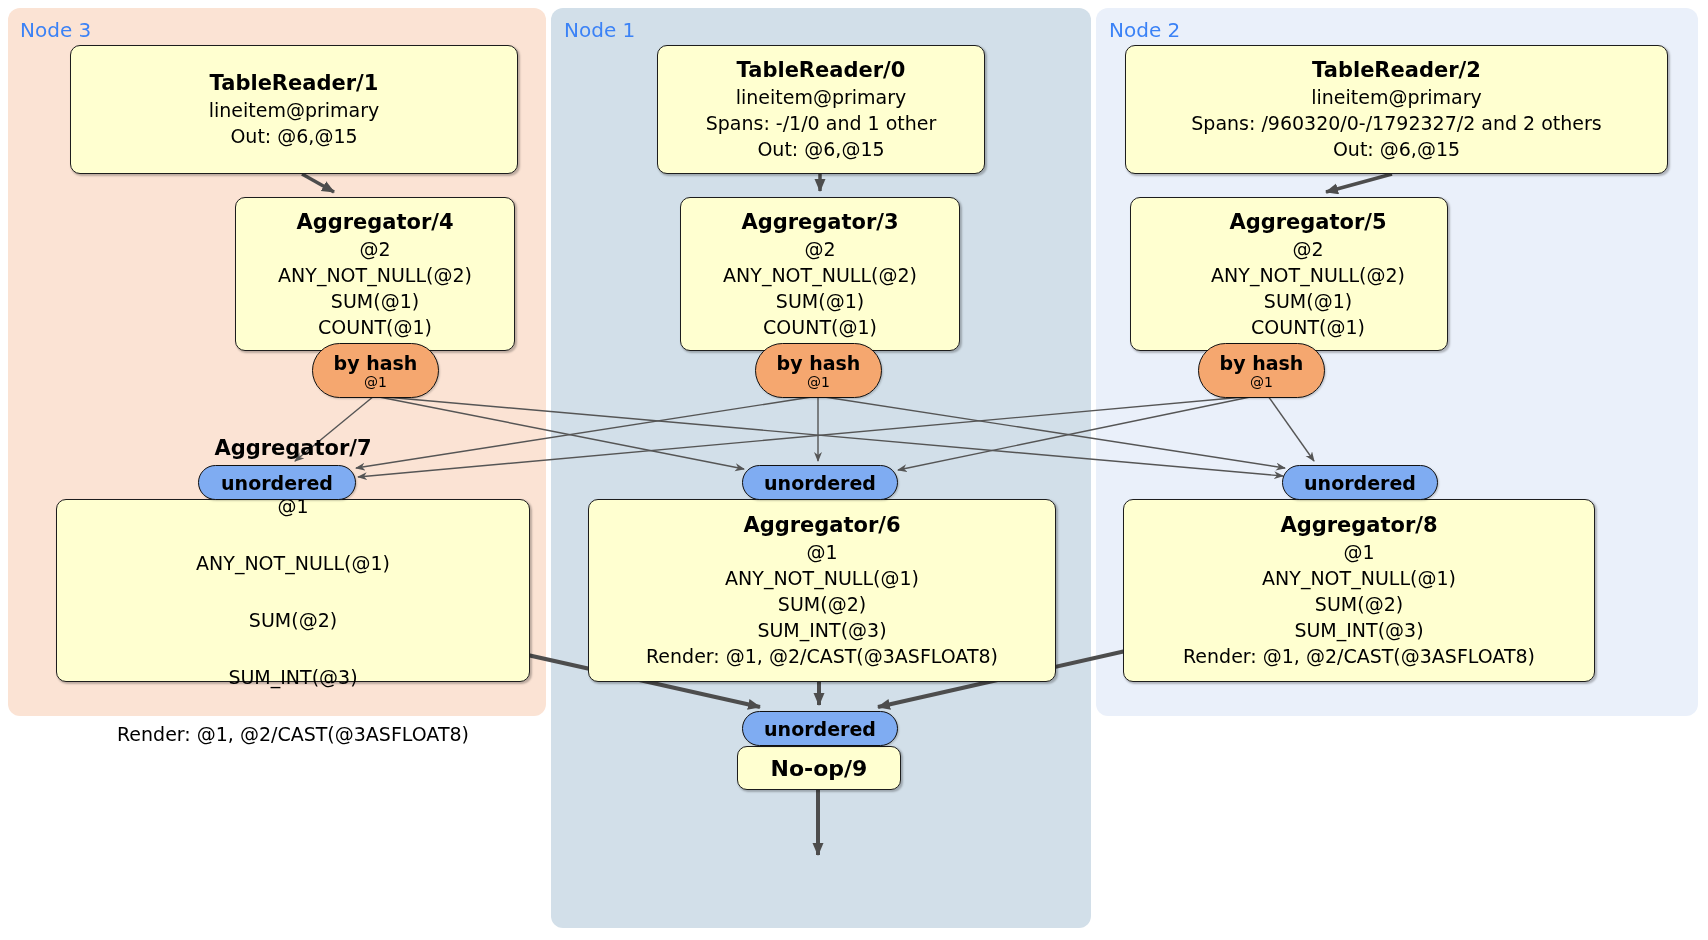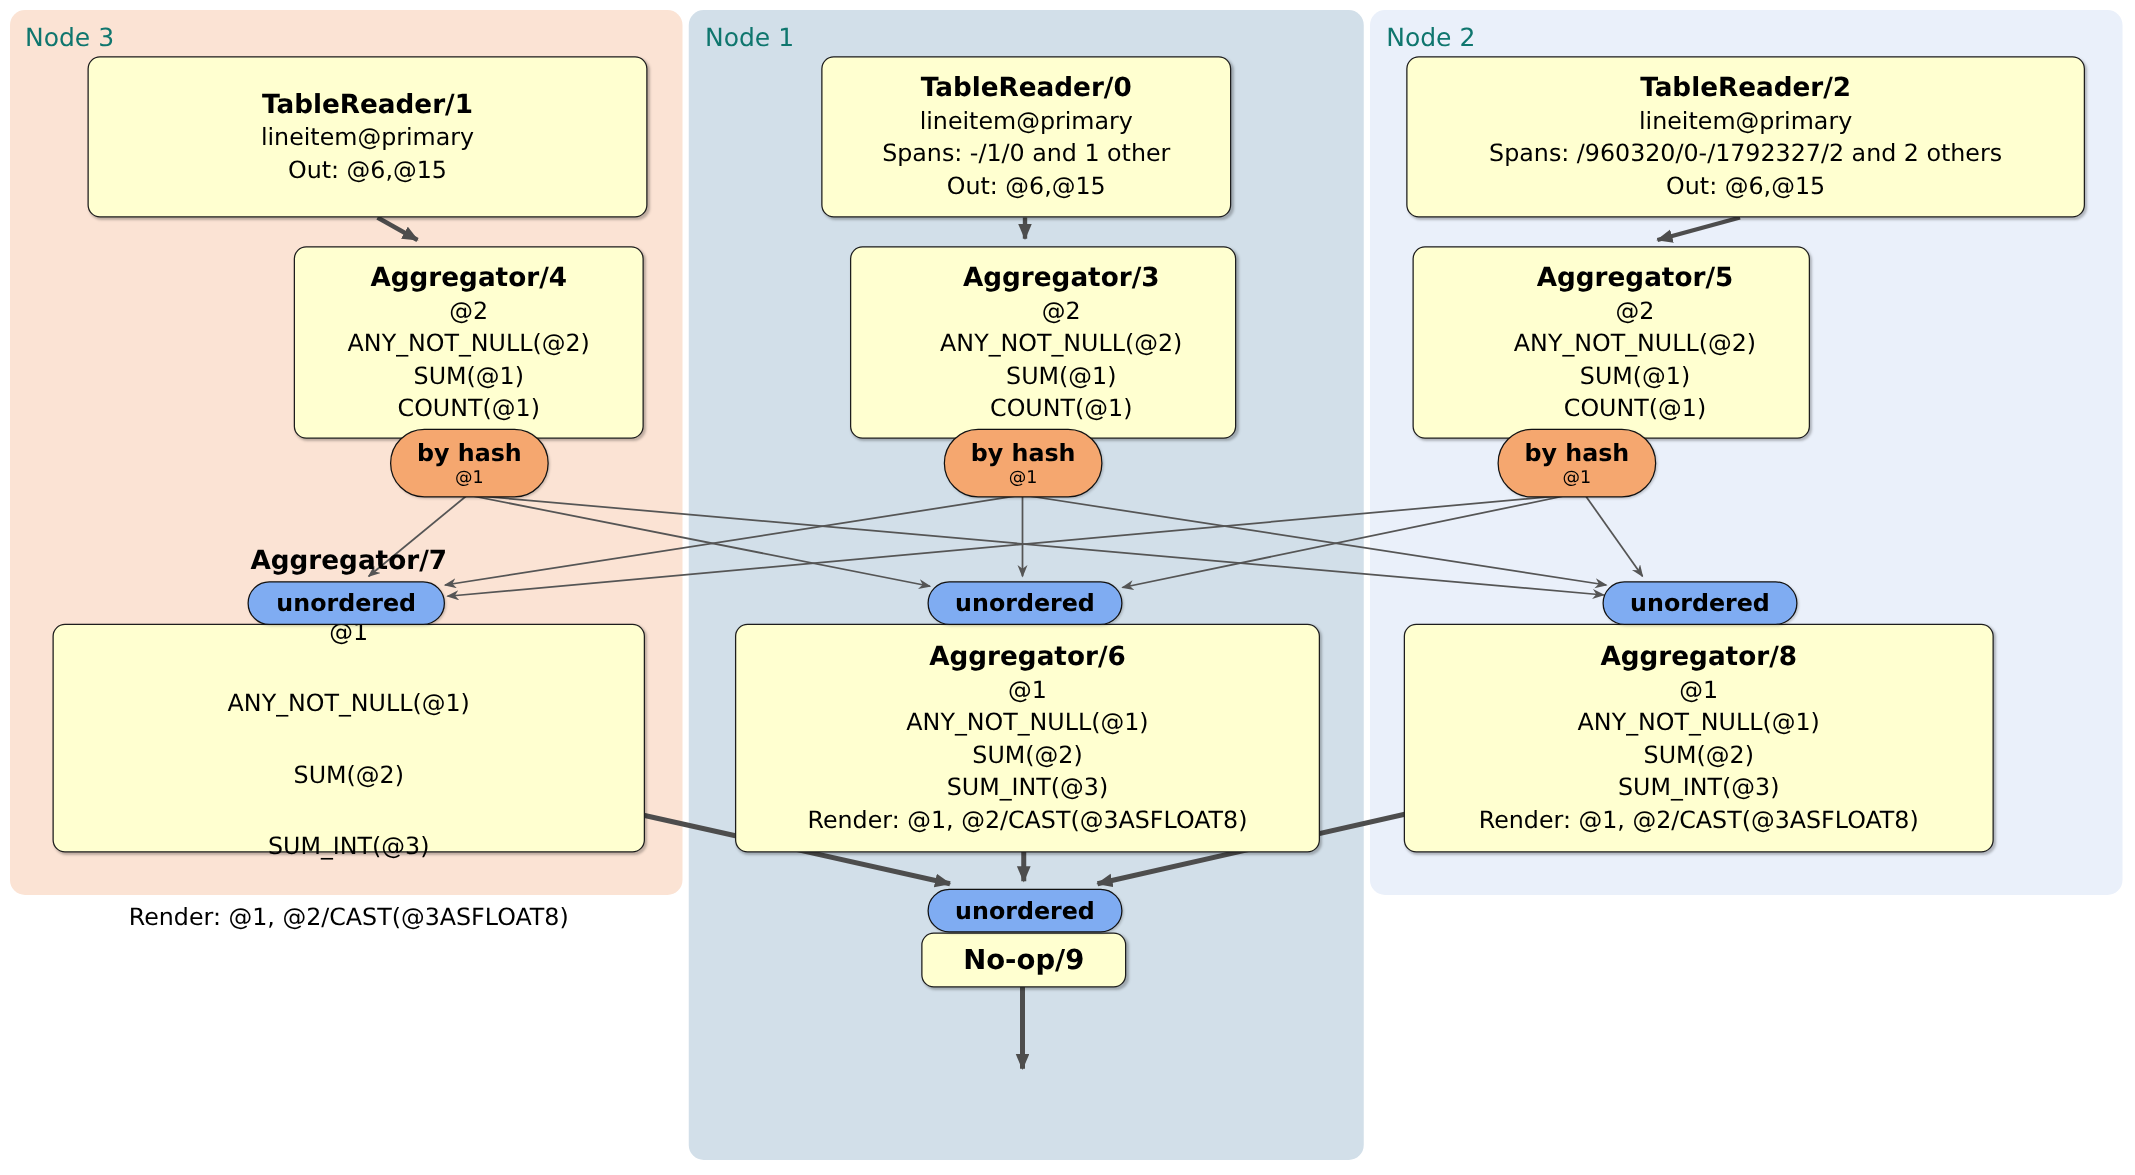--- a/index.html
+++ b/index.html
@@ -9,21 +9,21 @@
     --proc-bg:#FFFFD0;
     --router-bg:#F5A76F;
     --stream-bg:#7FACF2;
     --ink:#1D1D1D;
     --edge:#4D4D4D;
   }
   html,body{margin:0;padding:0;background:#ffffff;}
   body{font-family:"DejaVu Sans","Liberation Sans",sans-serif;color:#000;}
   .canvas{position:relative;width:1708px;height:940px;background:#fff;overflow:hidden;}
   .region{position:absolute;border-radius:12px;z-index:1;}
-  .region-label{position:absolute;top:10px;left:13px;font-size:20px;color:#0f766e;z-index:2;}
+  .region-label{position:absolute;top:10px;left:13px;font-size:20px;color:#3b82f6;z-index:2;}
   .edges{position:absolute;left:0;top:0;z-index:2;}
   .proc{
     position:absolute;background:var(--proc-bg);border:1.6px solid var(--ink);
     border-radius:10px;box-shadow:1.5px 1.5px 2px rgba(0,0,0,0.25);
     display:flex;flex-direction:column;align-items:center;justify-content:center;
     text-align:center;z-index:3;
   }
   .ptitle{font-weight:bold;font-size:21px;line-height:27px;}
   .pline{font-size:19px;line-height:26px;white-space:nowrap;}
   .pill{
@@ -104,21 +104,21 @@
   </div>
 
   <div class="proc" style="left:235px;top:197px;width:278px;height:152px;text-align:center;">
     <div class="ptitle">Aggregator/4</div>
     <div class="pline">@2</div>
     <div class="pline">ANY_NOT_NULL(@2)</div>
     <div class="pline">SUM(@1)</div>
     <div class="pline">COUNT(@1)</div>
   </div>
 
-  <div class="proc" style="left:680px;top:197px;width:278px;height:152px;padding-left:29px;">
+  <div class="proc" style="left:680px;top:197px;width:278px;height:152px;">
     <div class="ptitle">Aggregator/3</div>
     <div class="pline">@2</div>
     <div class="pline">ANY_NOT_NULL(@2)</div>
     <div class="pline">SUM(@1)</div>
     <div class="pline">COUNT(@1)</div>
   </div>
 
   <div class="proc" style="left:1130px;top:197px;width:278px;height:152px;padding-left:38px;">
     <div class="ptitle">Aggregator/5</div>
     <div class="pline">@2</div>
@@ -143,21 +143,21 @@
   <div class="pill unordered" style="left:198px;top:465px;width:156px;height:33px;">
     <div>unordered</div>
   </div>
   <div class="pill unordered" style="left:742px;top:465px;width:154px;height:33px;">
     <div>unordered</div>
   </div>
   <div class="pill unordered" style="left:1282px;top:465px;width:154px;height:33px;">
     <div>unordered</div>
   </div>
 
-  <div class="proc" style="left:42px;top:499px;width:472px;height:181px;gap:31px;">
+  <div class="proc" style="left:56px;top:499px;width:472px;height:181px;gap:31px;">
     <div class="ptitle">Aggregator/7</div>
     <div class="pline">@1</div>
     <div class="pline">ANY_NOT_NULL(@1)</div>
     <div class="pline">SUM(@2)</div>
     <div class="pline">SUM_INT(@3)</div>
     <div class="pline">Render: @1, @2/CAST(@3ASFLOAT8)</div>
   </div>
 
   <div class="proc" style="left:588px;top:499px;width:466px;height:181px;">
     <div class="ptitle">Aggregator/6</div>

